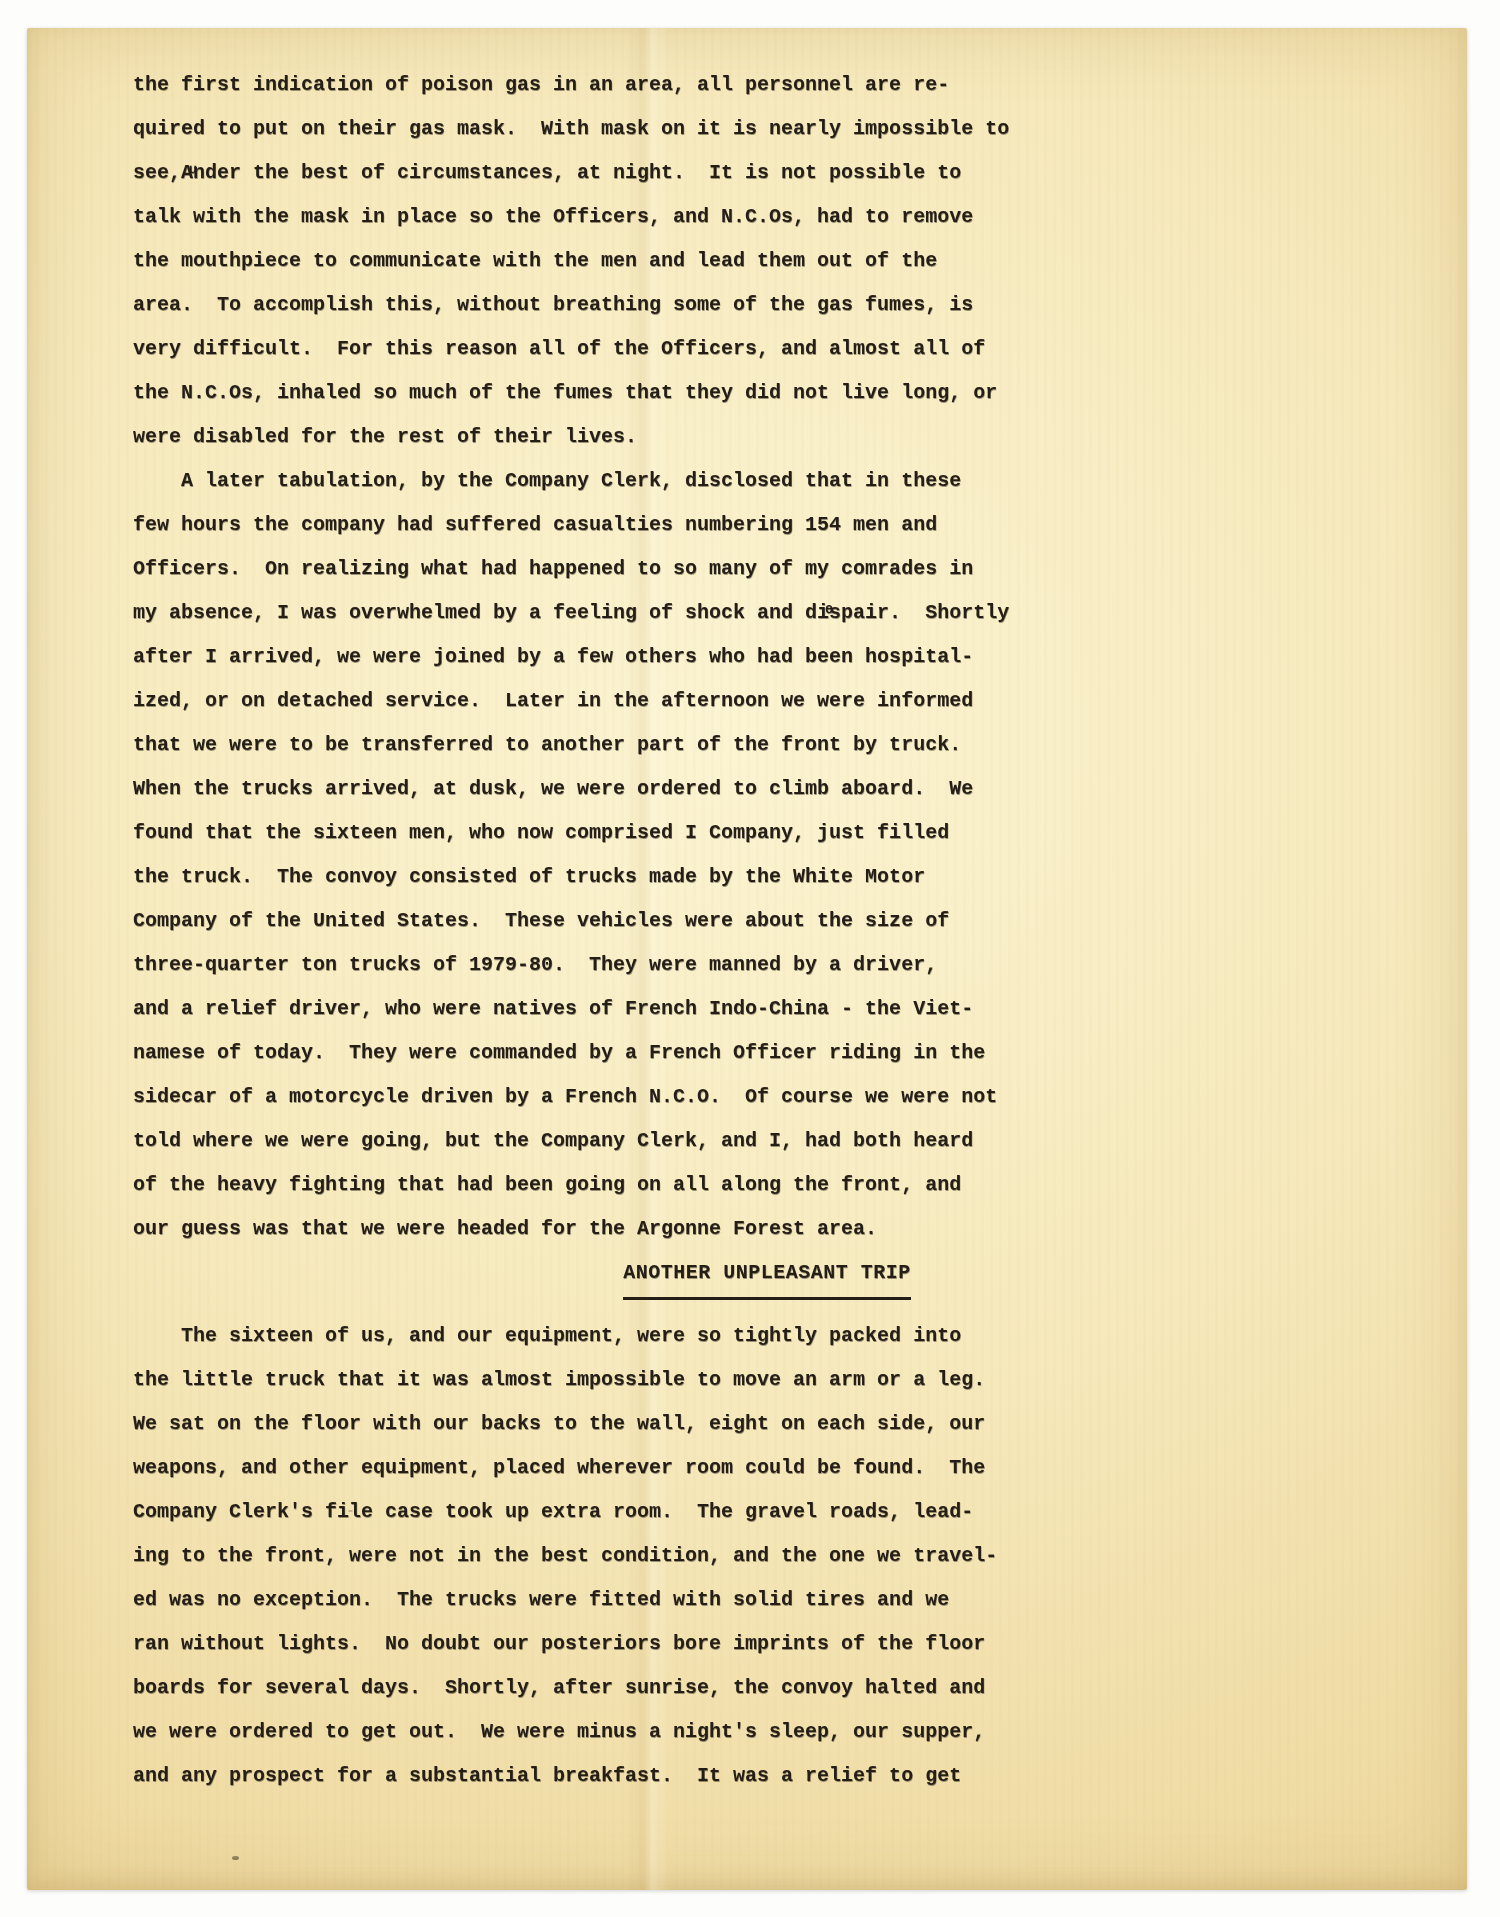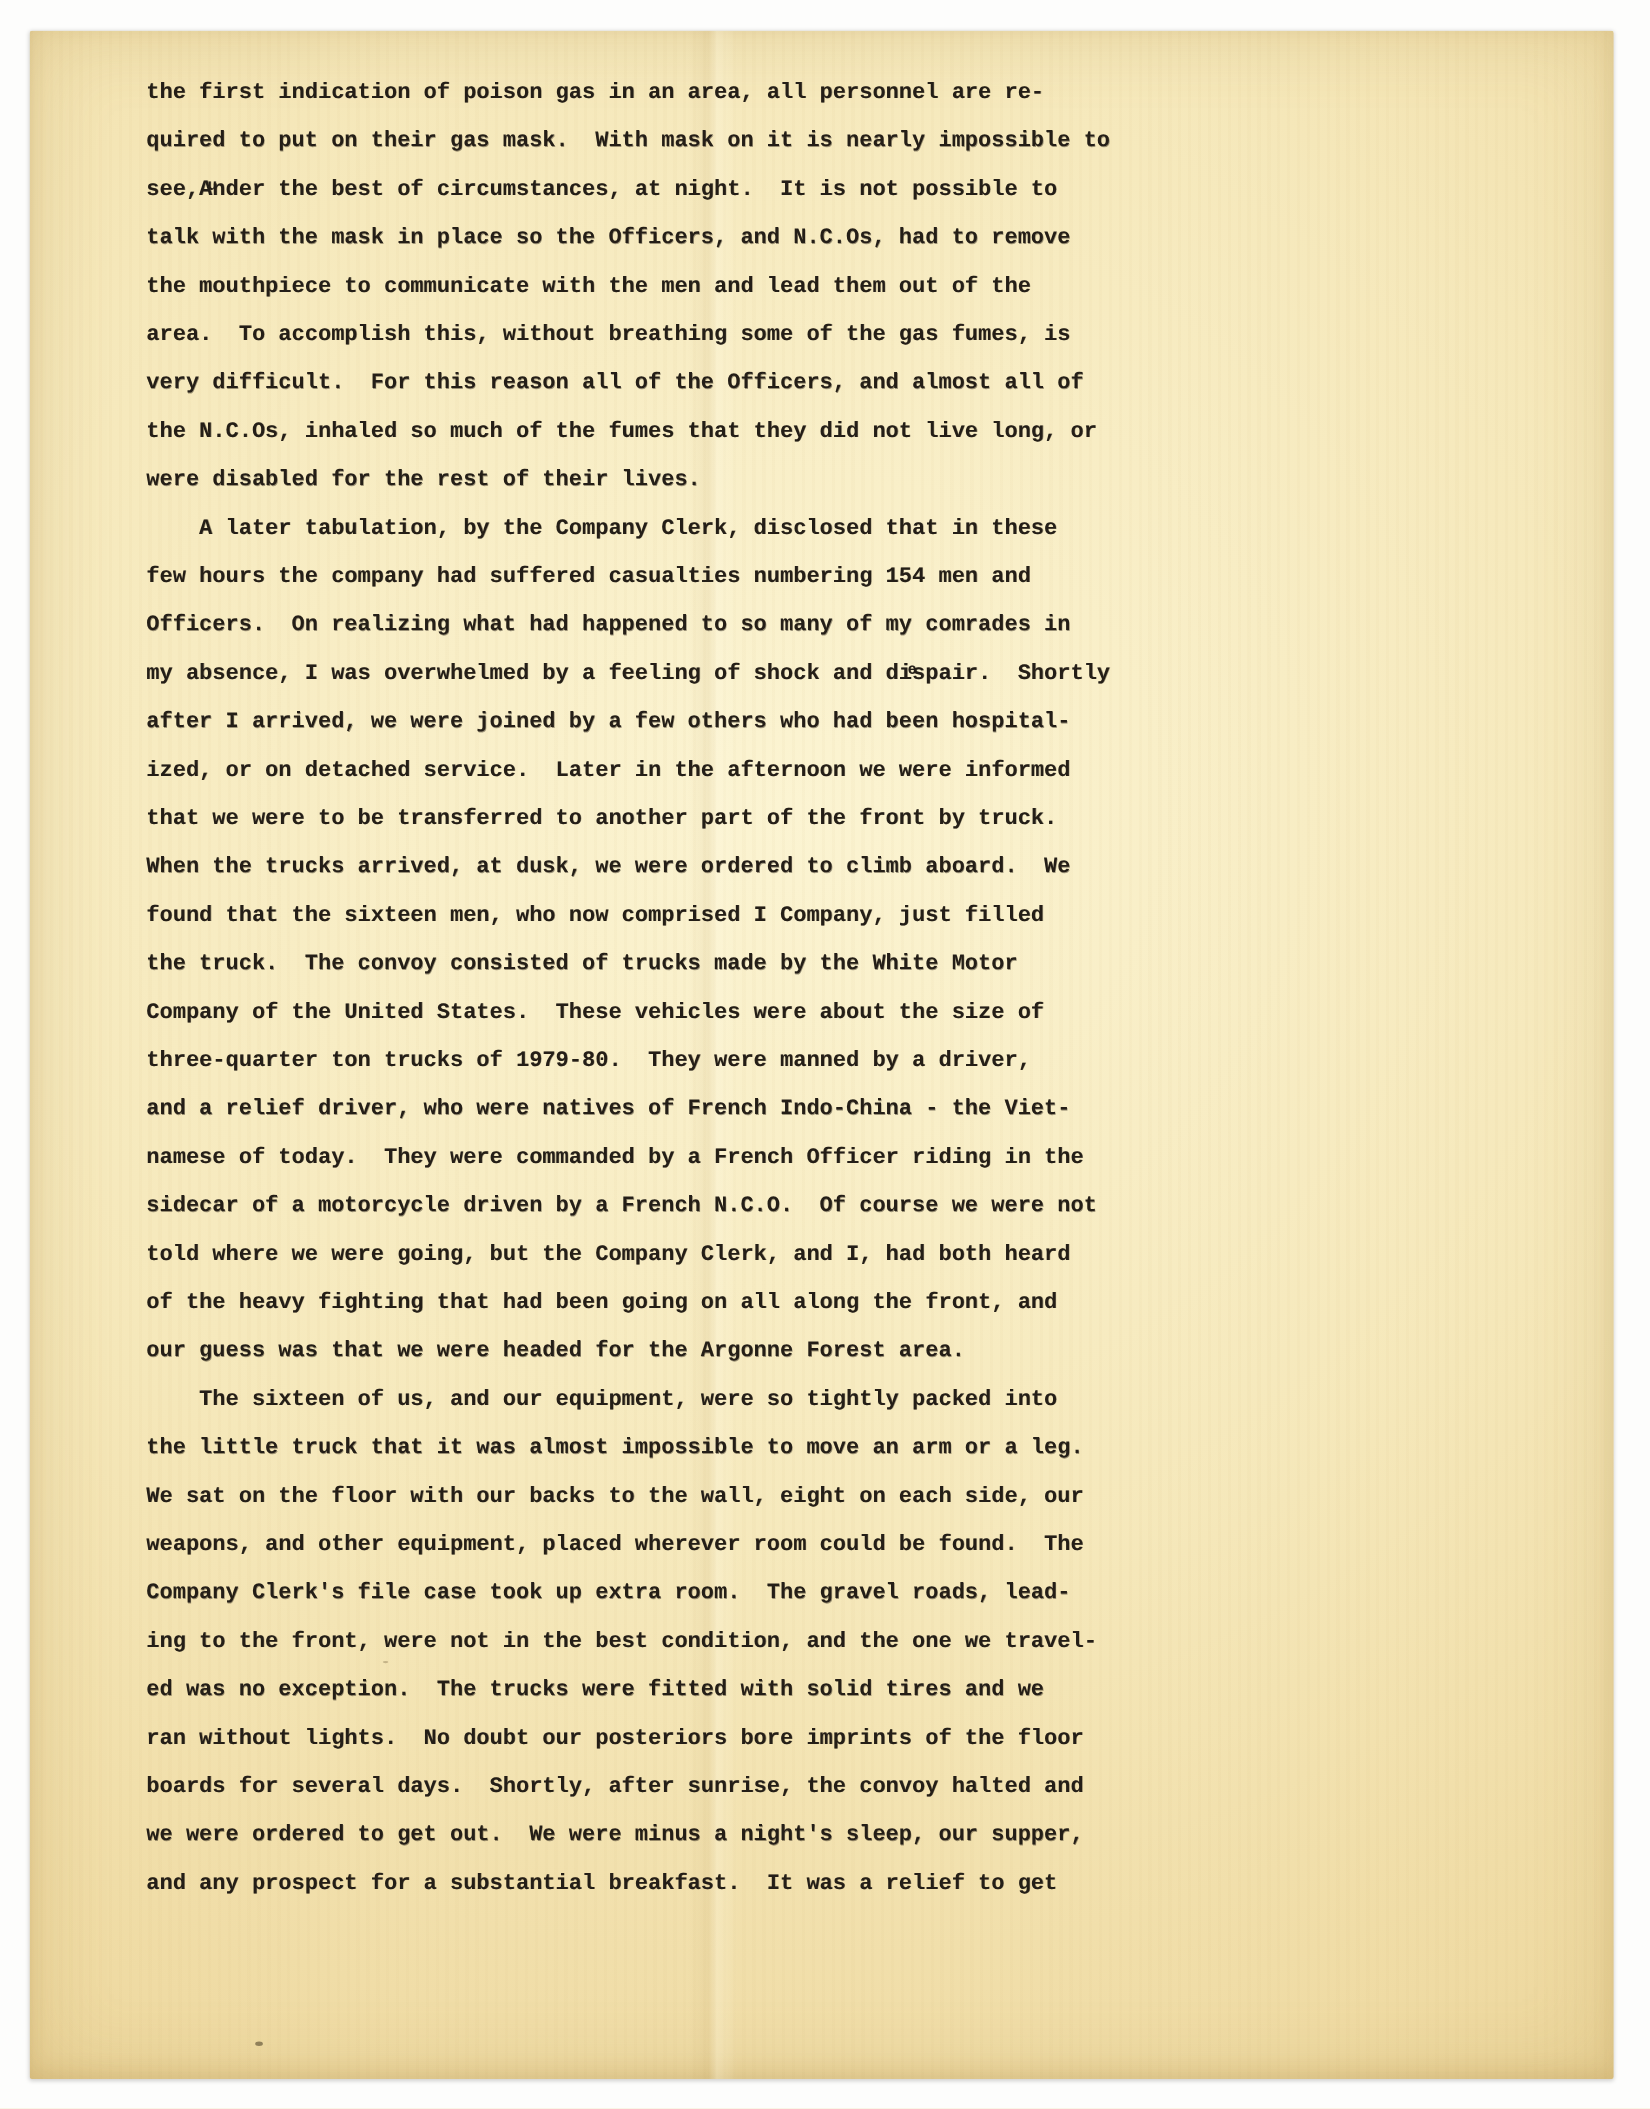--- a/index.html
+++ b/index.html
@@ -118,20 +118,23 @@
 found that the sixteen men, who now comprised I Company, just filled
 the truck.  The convoy consisted of trucks made by the White Motor
 Company of the United States.  These vehicles were about the size of
 three-quarter ton trucks of 1979-80.  They were manned by a driver,
 and a relief driver, who were natives of French Indo-China - the Viet-
 namese of today.  They were commanded by a French Officer riding in the
 sidecar of a motorcycle driven by a French N.C.O.  Of course we were not
 told where we were going, but the Company Clerk, and I, had both heard
 of the heavy fighting that had been going on all along the front, and
 our guess was that we were headed for the Argonne Forest area.</div>
+    <div class="heading-row">
+      <span class="heading">ANOTHER UNPLEASANT TRIP</span>
+    </div>
     <div class="para">    The sixteen of us, and our equipment, were so tightly packed into
 the little truck that it was almost impossible to move an arm or a leg.
 We sat on the floor with our backs to the wall, eight on each side, our
 weapons, and other equipment, placed wherever room could be found.  The
 Company Clerk's file case took up extra room.  The gravel roads, lead-
 ing to the front, were not in the best condition, and the one we travel-
 ed was no exception.  The trucks were fitted with solid tires and we
 ran without lights.  No doubt our posteriors bore imprints of the floor
 boards for several days.  Shortly, after sunrise, the convoy halted and
 we were ordered to get out.  We were minus a night's sleep, our supper,

